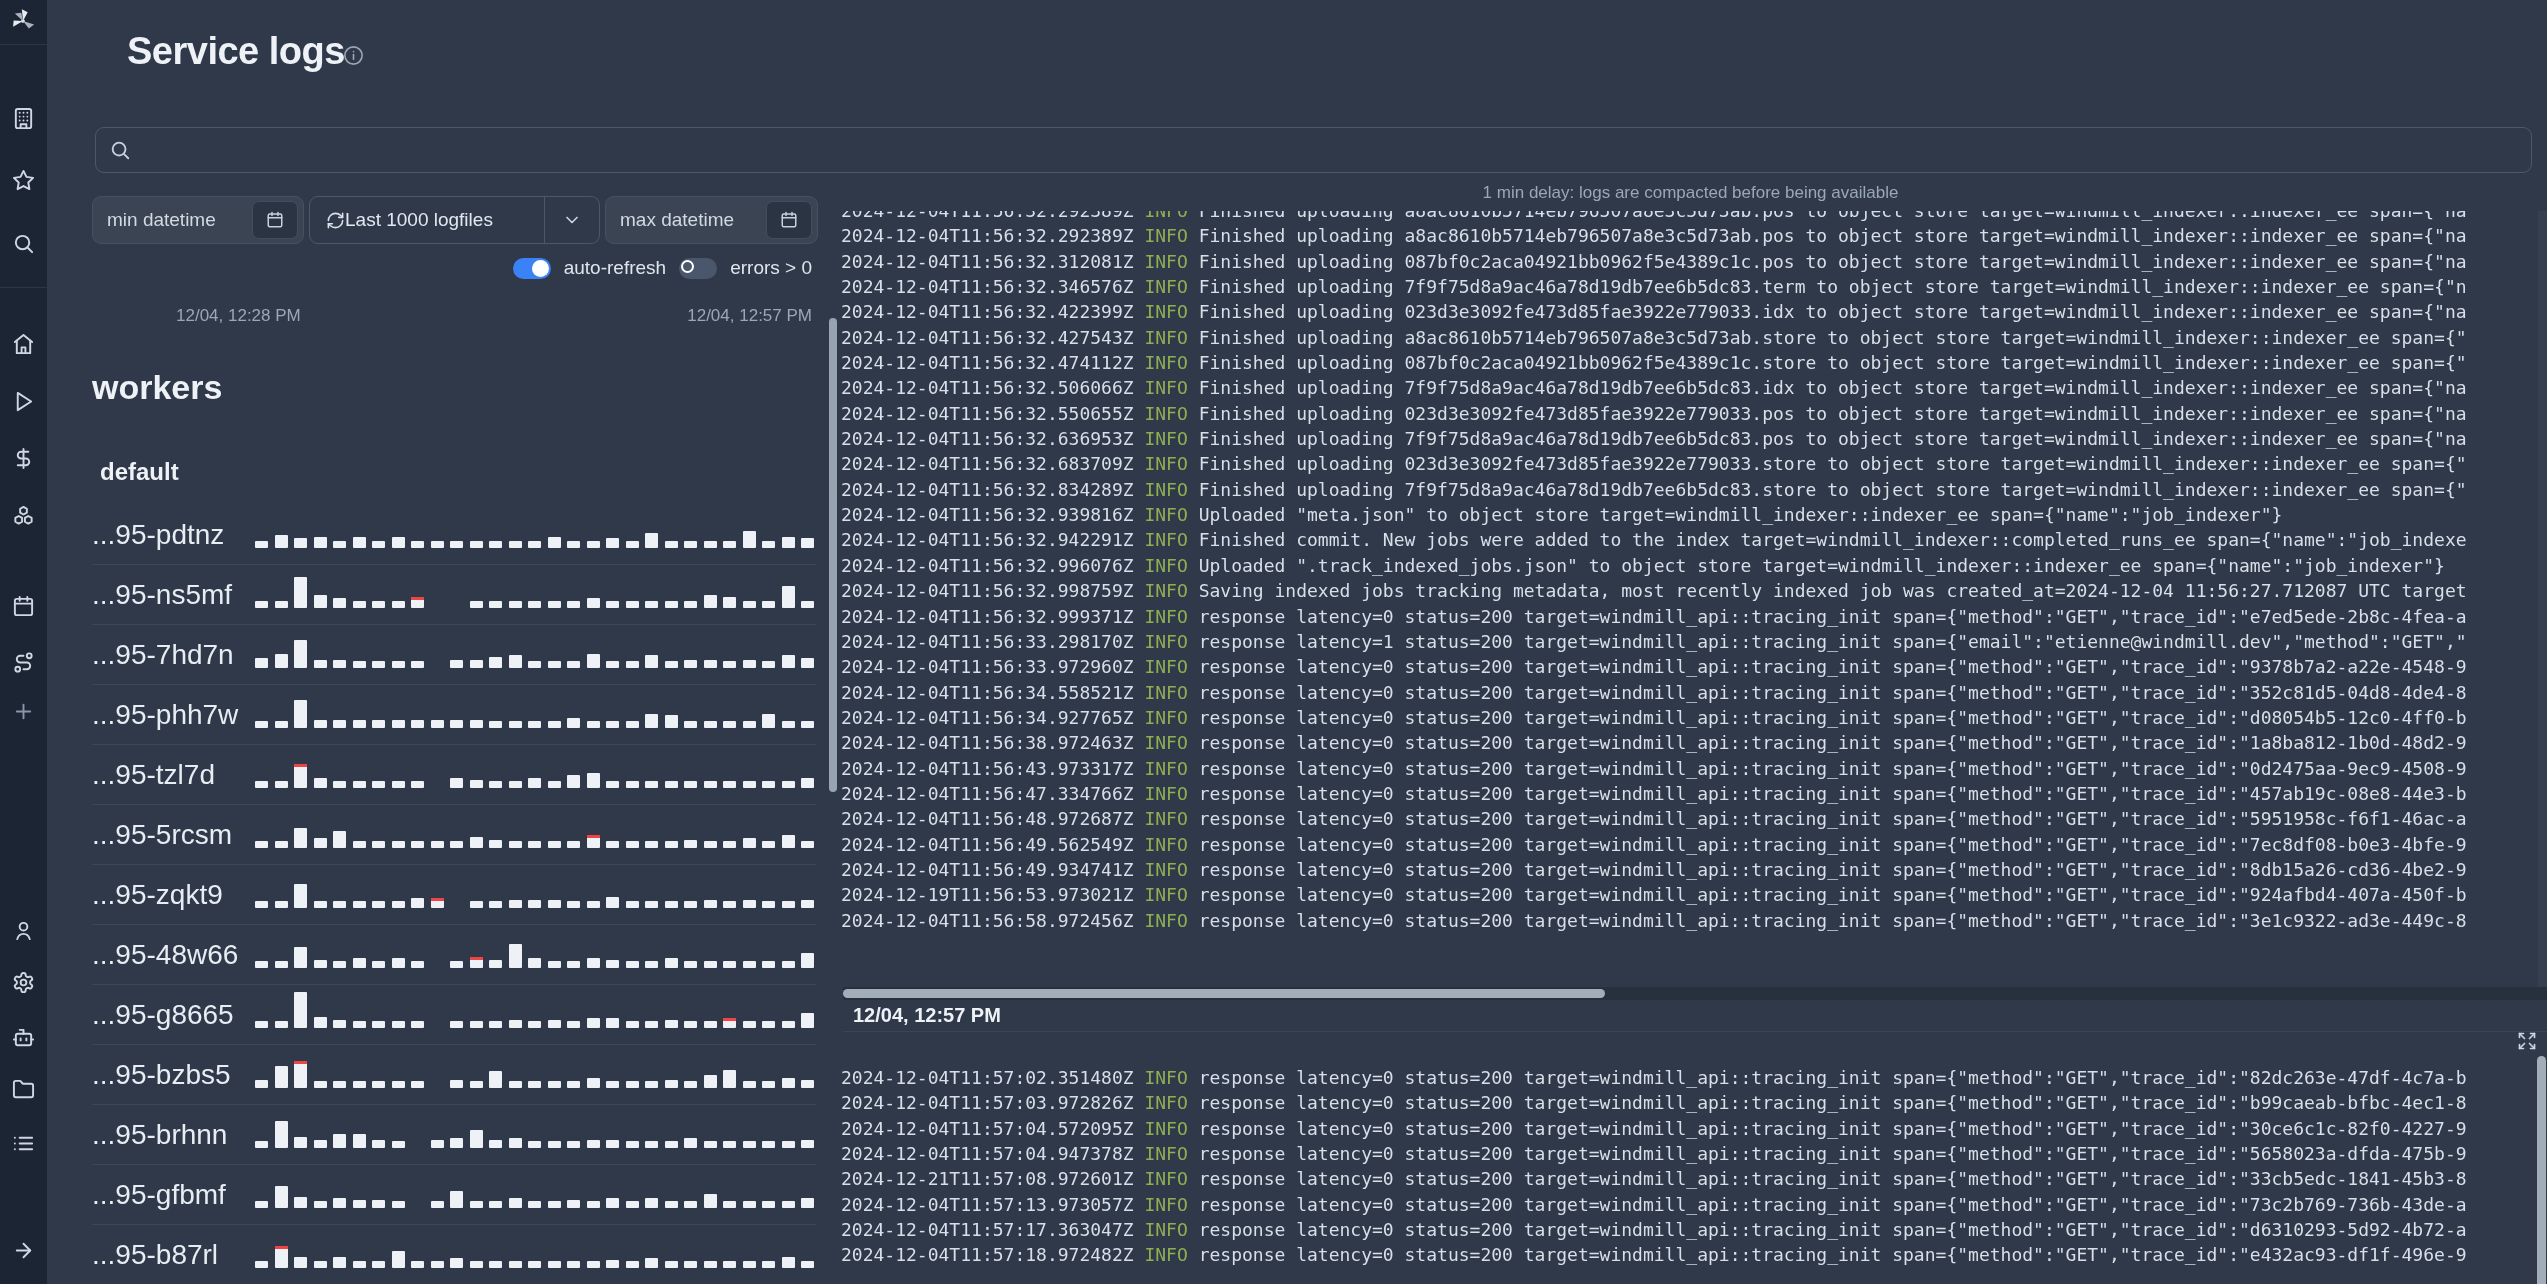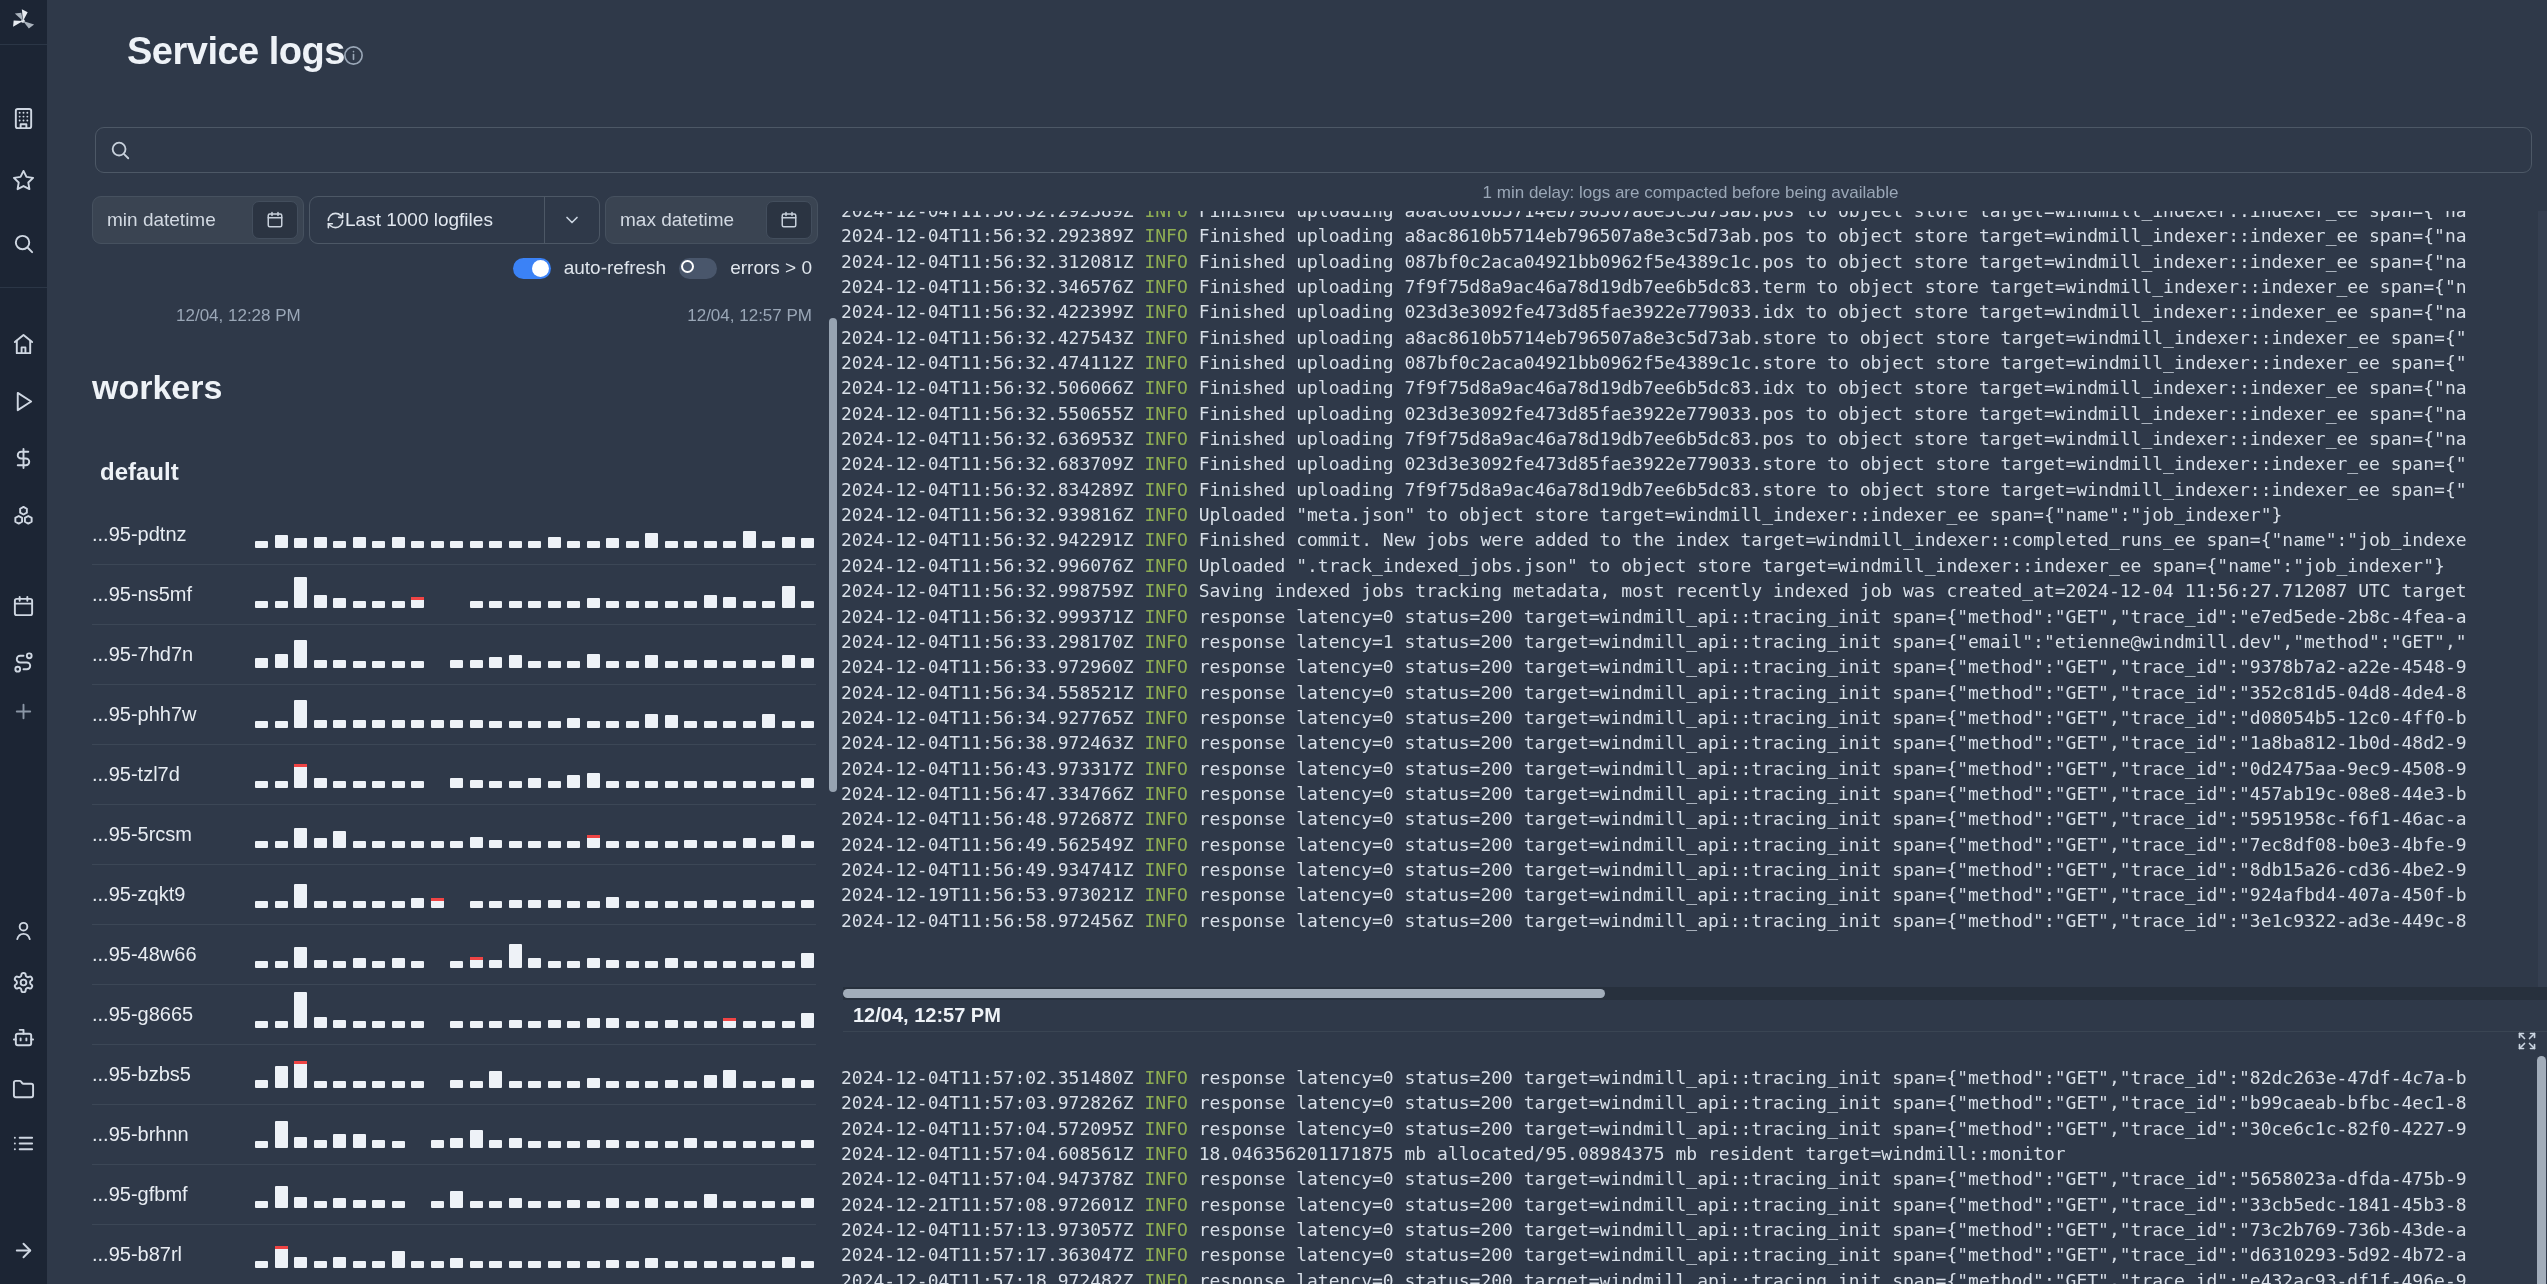--- a/index.html
+++ b/index.html
@@ -55,21 +55,21 @@
 
   
   #time-range{position:absolute;left:92px;top:306px;width:720px;display:flex;justify-content:space-between;font-size:17px;color:#9aa7b7;}
   #time-range .start{margin-left:84px;}
 
   
   #workers-title{position:absolute;left:92px;top:368px;font-size:34px;font-weight:700;}
   #worker-group{position:absolute;left:100px;top:458px;font-size:24px;font-weight:700;}
   #workers-list{position:absolute;left:92px;top:505px;width:724px;}
   .worker-row{height:60px;display:flex;align-items:center;border-bottom:1px solid var(--divider);cursor:pointer;}
-  .worker-name{width:163px;font-size:20px;color:#e8edf3;white-space:nowrap;overflow:hidden;}
+  .worker-name{width:163px;font-size:28px;color:#e8edf3;white-space:nowrap;overflow:hidden;}
   .worker-bars{flex:1;display:flex;align-items:flex-end;gap:6.5px;height:42px;align-self:flex-end;margin-bottom:16px;}
   .bar-slot{width:13px;position:relative;}
   .bar{width:13px;background:#eef2f7;border-radius:1px;position:relative;}
   .bar .cap{position:absolute;top:0;left:0;width:100%;height:3px;background:var(--error_red);}
 
   
   #left-scroll{position:absolute;left:829px;top:318px;width:8px;height:966px;}
   #left-scroll .thumb{position:absolute;top:0;left:0;width:8px;height:474px;background:#97a3b1;border-radius:4px;}
 
   
@@ -1537,21 +1537,20 @@
       <path d="M16.2 3H21v4.8"></path>
       <path d="m9 15-6 6"></path>
       <path d="M7.8 21H3v-4.8"></path>
     </svg>
 </span>
 
 <div id="bottom-logs">
     <div class="log-line"><span class="ts">2024-12-04T11:57:02.351480Z </span><span class="lvl">INFO</span><span class="msg"> response latency=0 status=200 target=windmill_api::tracing_init span={"method":"GET","trace_id":"82dc263e-47df-4c7a-b</span></div>
     <div class="log-line"><span class="ts">2024-12-04T11:57:03.972826Z </span><span class="lvl">INFO</span><span class="msg"> response latency=0 status=200 target=windmill_api::tracing_init span={"method":"GET","trace_id":"b99caeab-bfbc-4ec1-8</span></div>
     <div class="log-line"><span class="ts">2024-12-04T11:57:04.572095Z </span><span class="lvl">INFO</span><span class="msg"> response latency=0 status=200 target=windmill_api::tracing_init span={"method":"GET","trace_id":"30ce6c1c-82f0-4227-9</span></div>
-    <div class="log-line"><span class="ts">2024-12-04T11:57:04.608561Z </span><span class="lvl">INFO</span><span class="msg"> 18.046356201171875 mb allocated/95.08984375 mb resident target=windmill::monitor</span></div>
     <div class="log-line"><span class="ts">2024-12-04T11:57:04.947378Z </span><span class="lvl">INFO</span><span class="msg"> response latency=0 status=200 target=windmill_api::tracing_init span={"method":"GET","trace_id":"5658023a-dfda-475b-9</span></div>
     <div class="log-line"><span class="ts">2024-12-21T11:57:08.972601Z </span><span class="lvl">INFO</span><span class="msg"> response latency=0 status=200 target=windmill_api::tracing_init span={"method":"GET","trace_id":"33cb5edc-1841-45b3-8</span></div>
     <div class="log-line"><span class="ts">2024-12-04T11:57:13.973057Z </span><span class="lvl">INFO</span><span class="msg"> response latency=0 status=200 target=windmill_api::tracing_init span={"method":"GET","trace_id":"73c2b769-736b-43de-a</span></div>
     <div class="log-line"><span class="ts">2024-12-04T11:57:17.363047Z </span><span class="lvl">INFO</span><span class="msg"> response latency=0 status=200 target=windmill_api::tracing_init span={"method":"GET","trace_id":"d6310293-5d92-4b72-a</span></div>
     <div class="log-line"><span class="ts">2024-12-04T11:57:18.972482Z </span><span class="lvl">INFO</span><span class="msg"> response latency=0 status=200 target=windmill_api::tracing_init span={"method":"GET","trace_id":"e432ac93-df1f-496e-9</span></div>
   </div>
 <div id="bottom-vscroll">
     <div class="thumb"></div>
   </div>
 

